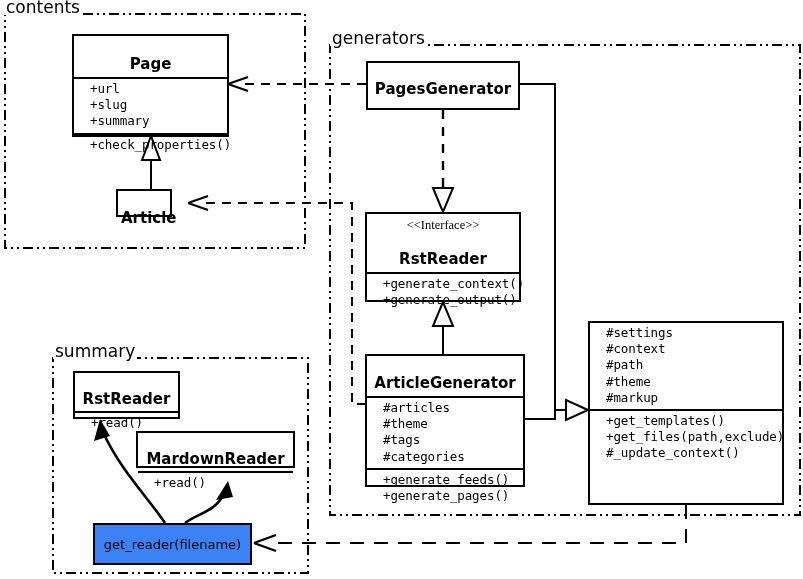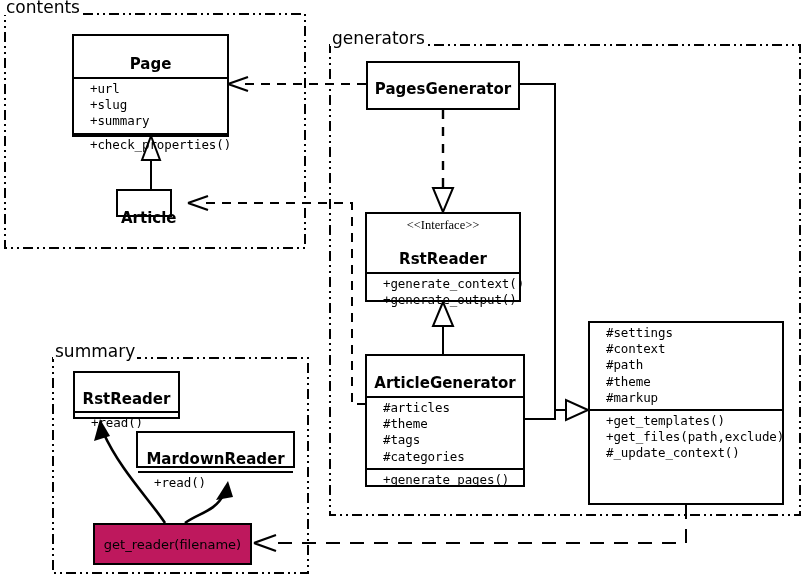--- a/index.html
+++ b/index.html
@@ -46,21 +46,21 @@
     font-family:"DejaVu Sans Mono", monospace;
     font-size:12.5px;
     line-height:16.2px;
     white-space:pre;
     letter-spacing:-0.1px;
   }
   .plainbox{
     position:absolute;
     box-sizing:border-box;
     border:2px solid #000;
-    background:#be185d;
+    background:#3b82f6;
     z-index:5;
     display:flex;align-items:center;justify-content:center;
     font-size:13px;
     font-family:"DejaVu Sans", sans-serif;
   }
   .pkg-label{
     position:absolute;
     font-size:17px;
     font-family:"DejaVu Sans", sans-serif;
     background:#fff;
@@ -181,20 +181,21 @@
 
   <div class="umlbox" style="left:365px;top:354px;width:160px;height:133px;">
     <div class="sect title" style="padding:2px 3px 4px 3px;">ArticleGenerator</div>
     <div class="sect">
       <div class="memb">#articles</div>
       <div class="memb">#theme</div>
       <div class="memb">#tags</div>
       <div class="memb">#categories</div>
     </div>
     <div class="sect">
+      <div class="memb">+generate_feeds()</div>
       <div class="memb">+generate_pages()</div>
     </div>
   </div>
 
   <div class="umlbox" style="left:588px;top:321px;width:196px;height:184px;">
     <div class="sect">
       <div class="memb">#settings</div>
       <div class="memb">#context</div>
       <div class="memb">#path</div>
       <div class="memb">#theme</div>

